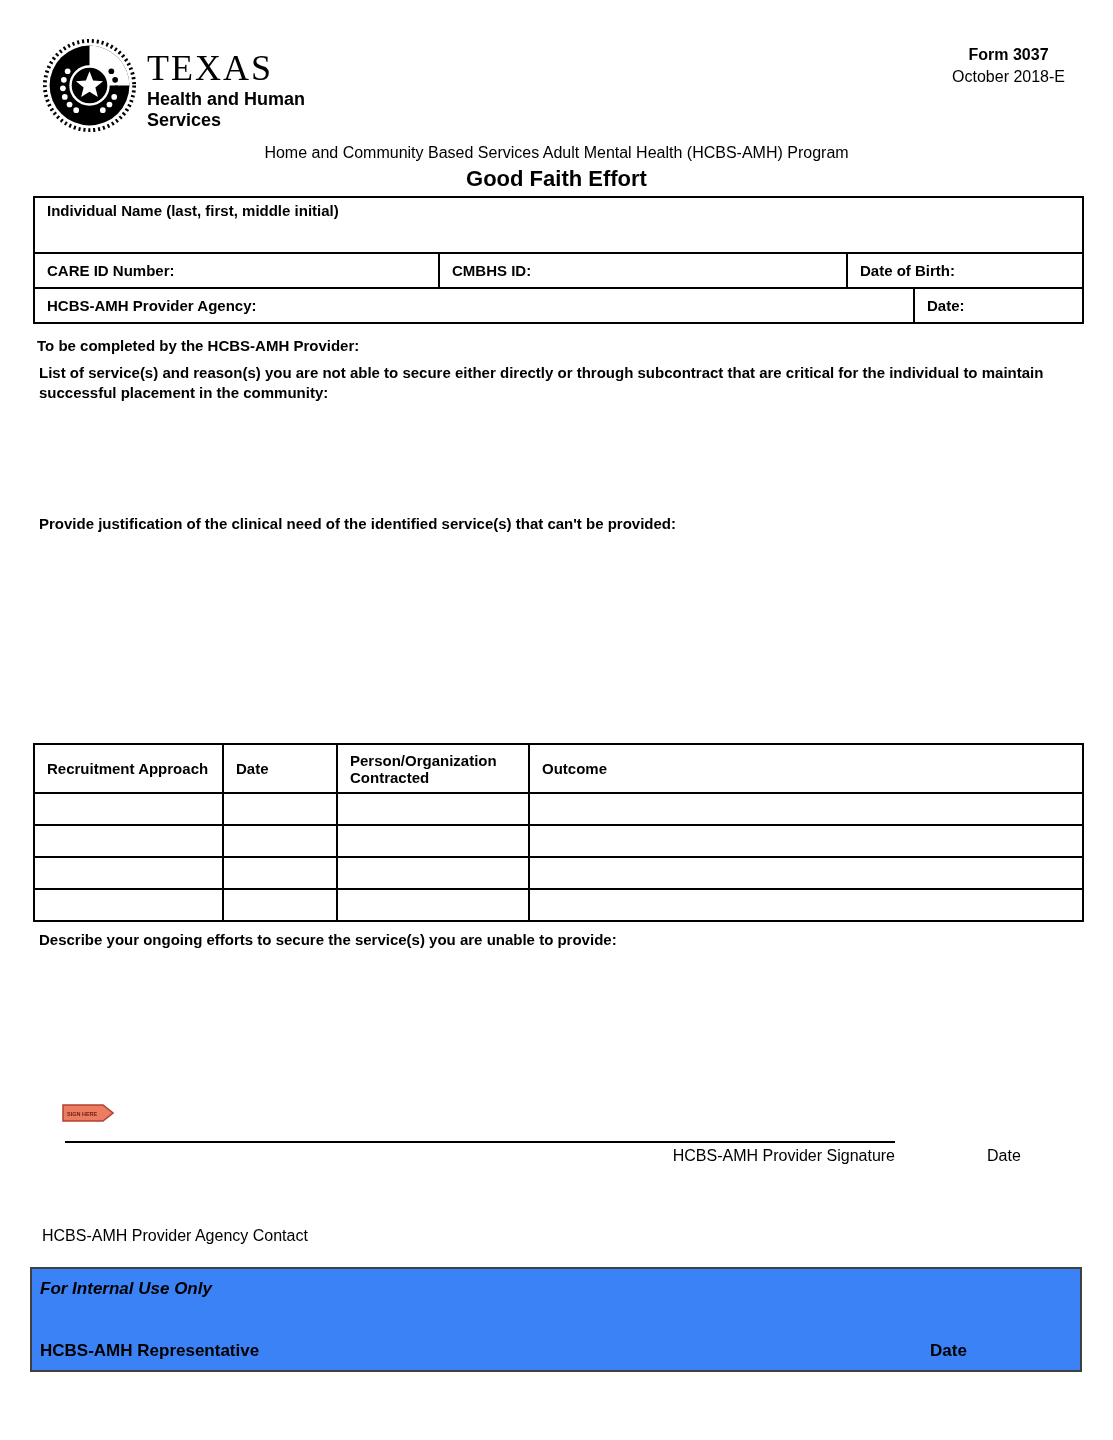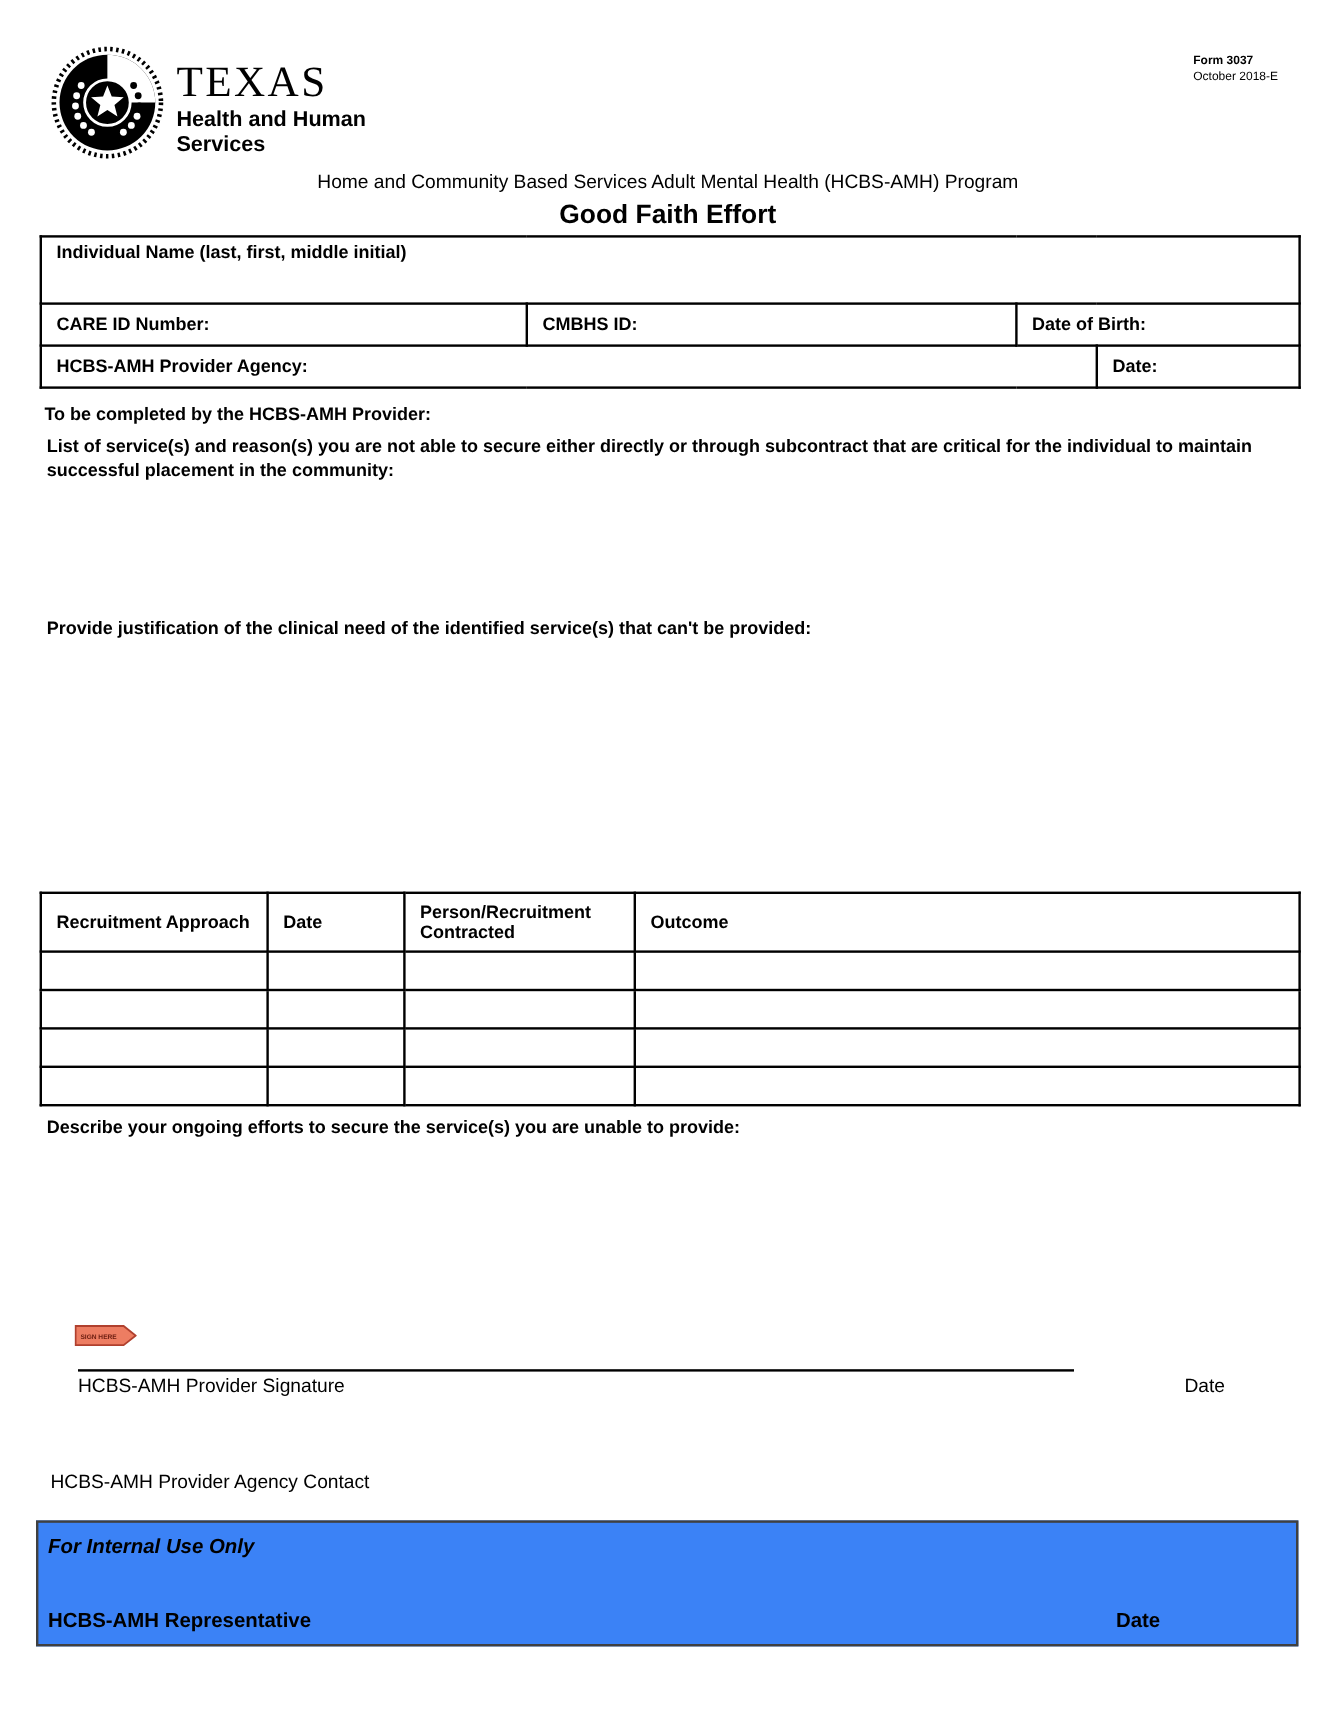--- a/index.html
+++ b/index.html
@@ -8,21 +8,21 @@
     position:relative; width:1113px; height:1440px; margin:0 auto;
     background:#ffffff; color:#000;
     font-family:"Liberation Sans", sans-serif;
   }
   
   .logo { position:absolute; left:42px; top:38px; display:flex; align-items:flex-start; }
   .seal { width:95px; height:95px; }
   .logo-text { margin-left:10px; padding-top:12px; }
   .logo-state { font-family:"Liberation Serif", serif; font-size:36px; letter-spacing:2px; line-height:1; }
   .logo-agency { font-size:18px; font-weight:bold; line-height:1.15; margin-top:3px; }
-  .form-meta { position:absolute; top:44px; right:48px; text-align:left; font-size:10px; line-height:1.35; }
+  .form-meta { position:absolute; top:44px; right:48px; text-align:center; font-size:16px; line-height:1.35; }
   .form-number { font-weight:bold; }
   .program-title { position:absolute; top:144px; left:0; width:100%; text-align:center; font-size:16px; }
   .form-title { position:absolute; top:166px; left:0; width:100%; text-align:center; font-size:22px; font-weight:bold; }
 
   
   table { border-collapse:collapse; table-layout:fixed; }
   td { border:2px solid #000; padding:4px 12px; font-size:15px; font-weight:bold; vertical-align:top; background:#fff; }
   .identity-table { position:absolute; left:33px; top:196px; width:1049px; }
   .identity-table tr.r1 td { height:56px; }
   .identity-table tr.r2 td, .identity-table tr.r3 td { height:35px; vertical-align:middle; }
@@ -39,21 +39,21 @@
   .efforts-table td.cell { height:32px; }
 
   .fill-area { position:absolute; left:33px; width:1049px; background:transparent; }
   .area-1 { top:412px; height:92px; }
   .area-2 { top:548px; height:100px; }
   .area-3 { top:962px; height:130px; }
 
   
   .sign-flag { position:absolute; left:62px; top:1104px; width:52px; height:18px; }
   .sig-line { position:absolute; left:65px; top:1141px; width:830px; border-top:2px solid #000; }
-  .sig-label { position:absolute; left:65px; top:1147px; width:830px; text-align:left; font-size:16px; }
+  .sig-label { position:absolute; left:65px; top:1147px; width:830px; text-align:right; font-size:16px; }
   .sig-date  { position:absolute; left:987px; top:1147px; font-size:16px; }
   .agency-contact { position:absolute; left:42px; top:1227px; font-size:16px; }
 
   
   .internal-box {
     position:absolute; left:30px; top:1267px; width:1052px; height:105px;
     background:#3b82f6; border:2px solid #404040;
   }
   .internal-title { position:absolute; left:8px; top:10px; font-size:17px; font-weight:bold; font-style:italic; }
   .internal-rep   { position:absolute; left:8px; top:72px; font-size:17px; font-weight:bold; }
@@ -152,21 +152,21 @@
     <colgroup>
         <col style="width:189px">
         <col style="width:114px">
         <col style="width:192px">
         <col style="width:554px">
       </colgroup>
     <tbody>
         <tr>
       <td class="hdr">Recruitment Approach</td>
       <td class="hdr">Date</td>
-      <td class="hdr">Person/Recruitment Contracted</td>
+      <td class="hdr">Person/Organization Contracted</td>
       <td class="hdr">Outcome</td>
     </tr>
     <tr>
       <td class="cell"></td>
       <td class="cell"></td>
       <td class="cell"></td>
       <td class="cell"></td>
     </tr>
     <tr>
       <td class="cell"></td>

